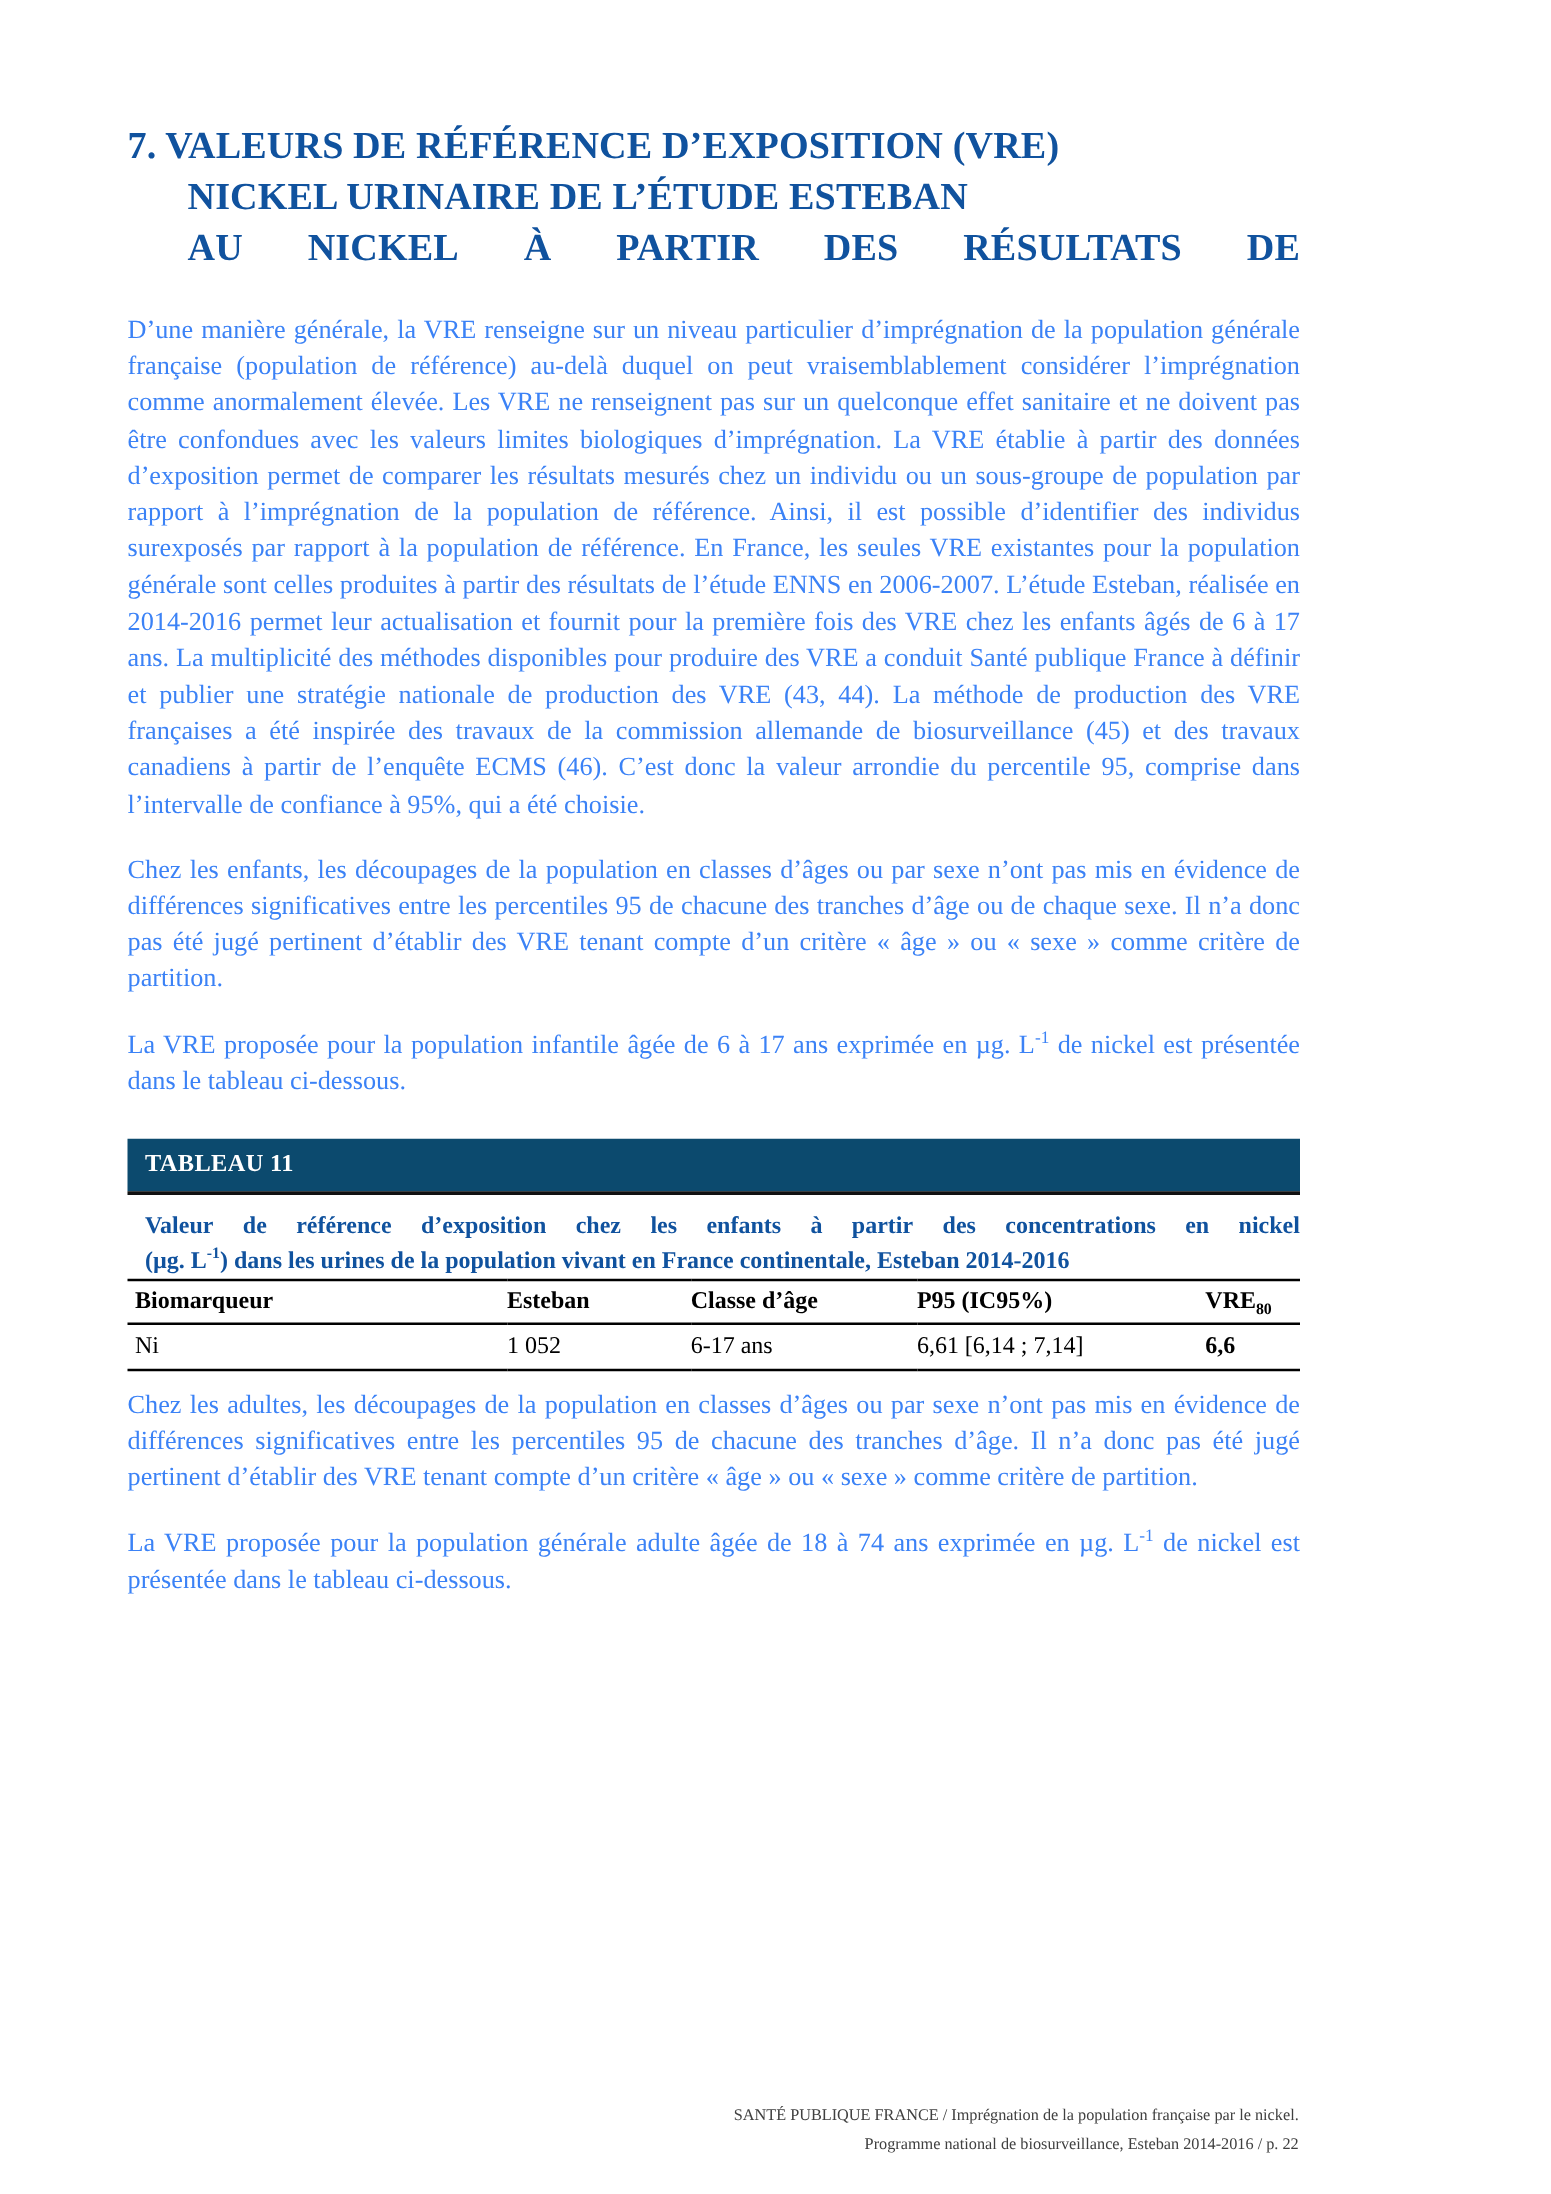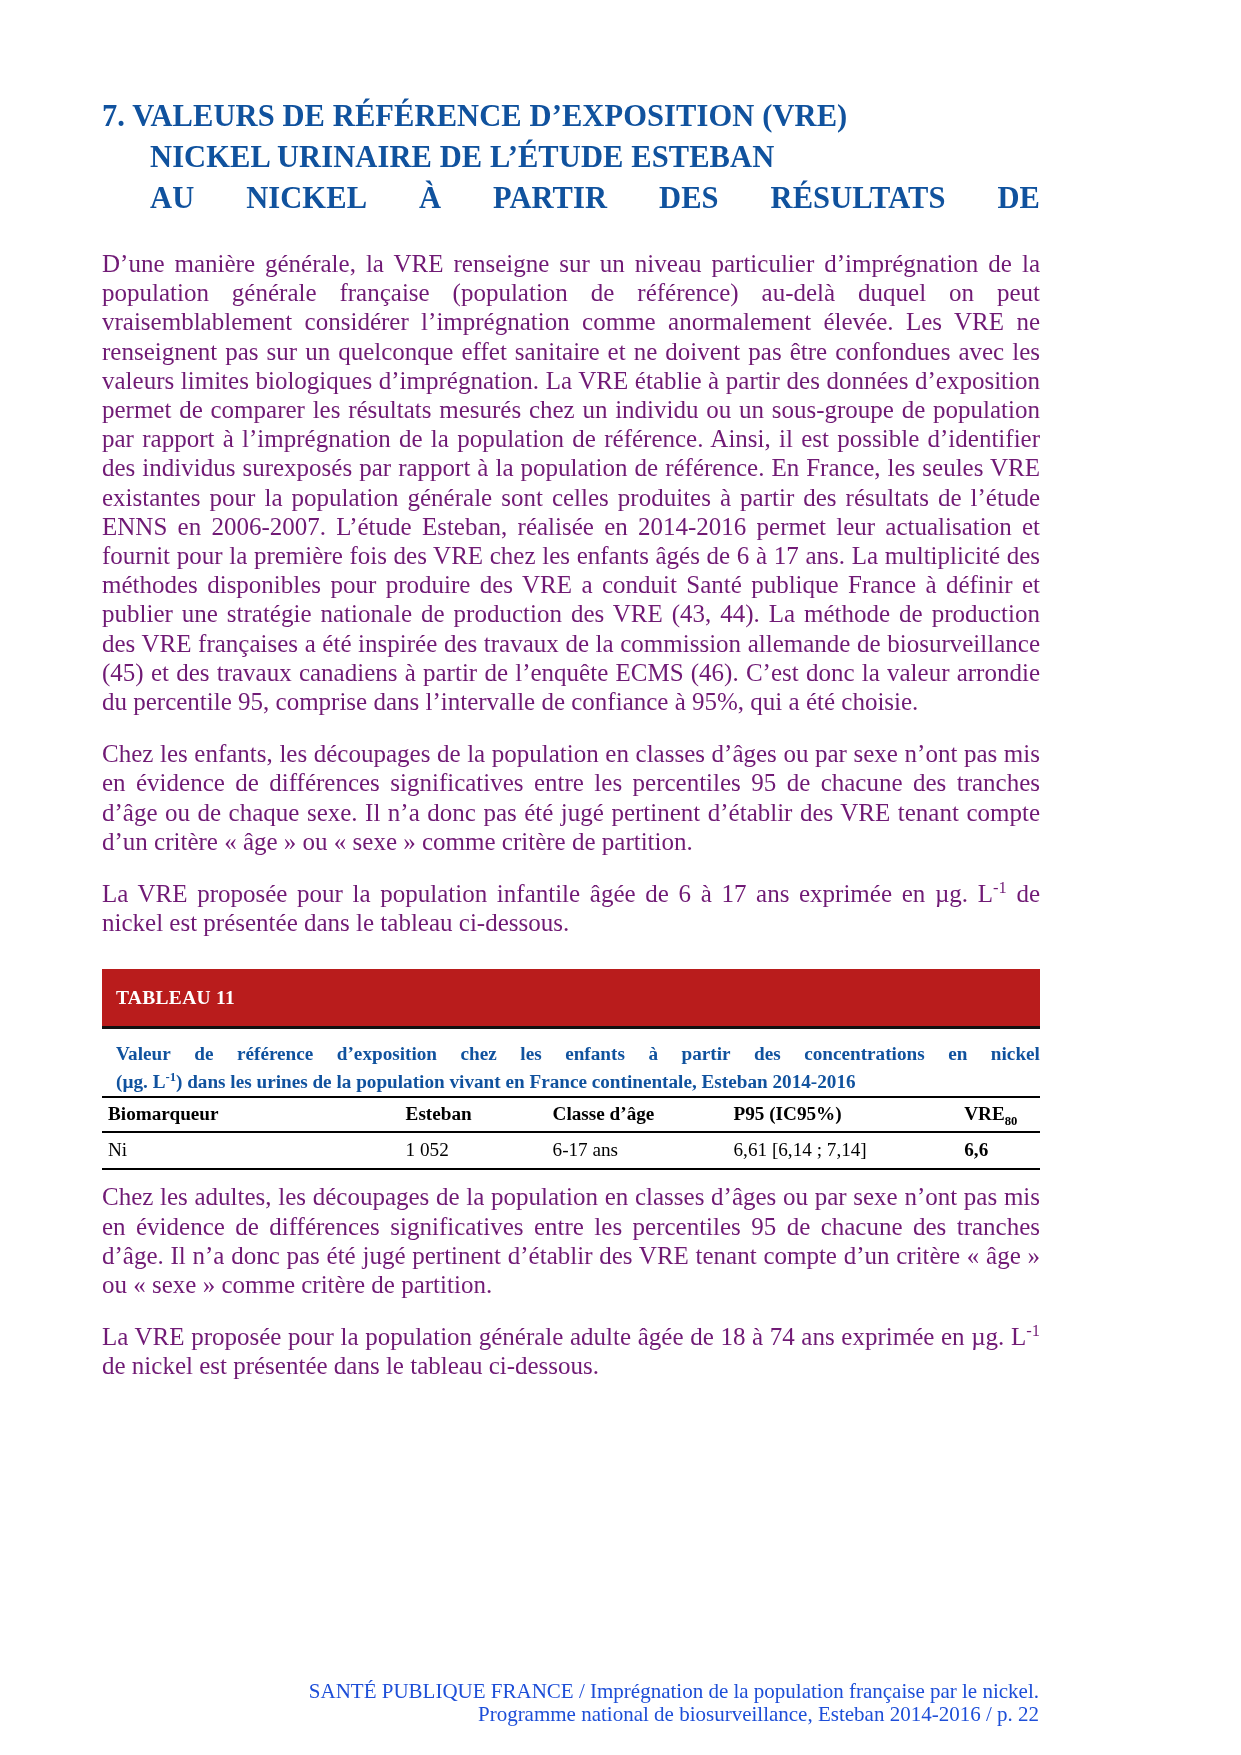--- a/index.html
+++ b/index.html
@@ -52,25 +52,25 @@
     display: flex;
     justify-content: space-between;
     white-space: normal;
   }
   .doc-title .t-line.indent {
     padding-left: 48px;
   }
 
   
   .para {
-    font-size: 25px;
+    font-size: 21px;
     line-height: 29.2px;
     text-align: justify;
     margin: 0;
-    color: #701a75;
+    color: #3b82f6;
     hyphens: none;
   }
   .para + .para {
     margin-top: 23px;
   }
   .block-gap-1 { height: 30px; }
 
   sup, .sup {
     font-size: 0.66em;
     vertical-align: super;
@@ -80,23 +80,23 @@
     font-size: 0.66em;
     vertical-align: sub;
     line-height: 0;
   }
 
   
   .tableau-block {
     margin-top: 32px;
   }
   .tableau-banner {
-    background: #b91c1c;
+    background: #0c4a6e;
     color: #ffffff;
-    height: 57px;
+    height: 42px;
     display: flex;
     align-items: center;
     padding: 0 0 0 14px;
     box-sizing: border-box;
   }
   .tableau-banner-label {
     font-size: 19.5px;
     font-weight: bold;
     letter-spacing: 0.3px;
   }
@@ -156,22 +156,22 @@
 
   
   .footer {
     position: absolute;
     left: 0;
     top: 1680px;
     width: 1241px;
     text-align: right;
     padding-right: 202px;
     box-sizing: border-box;
-    color: #1d4ed8;
-    font-size: 21px;
+    color: #404040;
+    font-size: 13px;
     line-height: 23px;
   }
   .footer .f-line { display: block; }
 </style>
 </head>
 <body>
 
 <div class="page">
 
   <div class="content">

